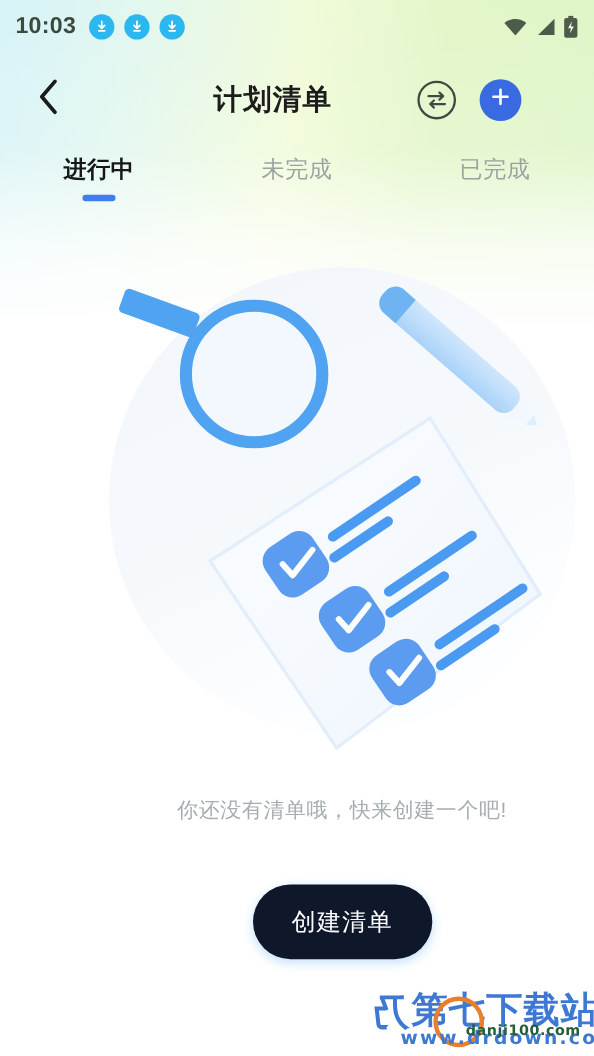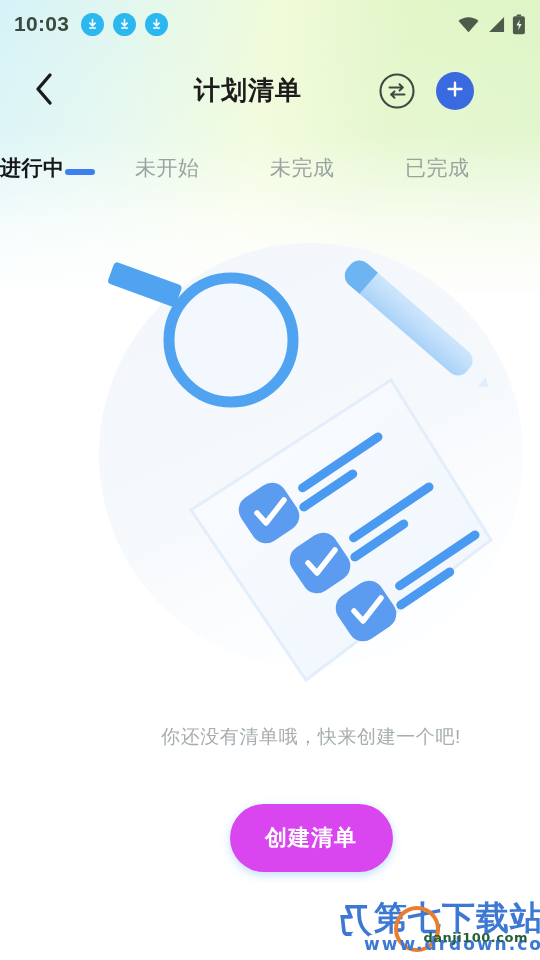--- a/index.html
+++ b/index.html
@@ -73,21 +73,21 @@
     display:flex; align-items:center; justify-content:center;
     cursor:pointer;
   }
 
   
   .tabs {
     position:absolute; left:0; top:133px; width:540px; height:62px;
     display:flex; z-index:6;
   }
   .tab {
-    flex:1; display:flex; flex-direction:row;
+    flex:1; display:flex; flex-direction:column;
     align-items:center; justify-content:flex-start;
     padding-top:7px; cursor:pointer;
     position:relative;
   }
   .tab-label {
     font-size:21px; color:#9aa3a0; font-weight:400; letter-spacing:0.5px;
   }
   .tab.active .tab-label { color:#16181a; font-weight:700; }
   .tab-underline {
     width:30px; height:6px; border-radius:3px;
@@ -103,22 +103,22 @@
   }
   .illustration { width:440px; height:520px; display:block; }
 
   .empty-text {
     font-size:19px; color:#a6adb1; letter-spacing:0.6px;
     margin-top:-6px;
   }
   .create-btn {
     margin-top:54px;
     width:163px; height:68px; border-radius:34px;
-    background:#d946ef;
-    color:#ffffff; font-size:22px; font-weight:700; letter-spacing:1px;
+    background:#0f172a;
+    color:#ffffff; font-size:22px; font-weight:400; letter-spacing:1px;
     display:flex; align-items:center; justify-content:center;
     border:none; cursor:pointer;
     font-family:"Liberation Sans","DejaVu Sans",sans-serif;
     box-shadow:0 3px 10px rgba(31,140,245,0.28);
   }
 
   
   .watermark {
     position:absolute; right:6px; bottom:2px;
     width:196px; height:72px;
@@ -235,24 +235,20 @@
               <path d="M10 3.6v12.8M3.6 10h12.8" stroke="#fff" stroke-width="2.4" stroke-linecap="round"></path>
             </svg>
         </span>
       </div>
     </div>
   </div>
 
   <div class="tabs">
     <div class="tab active">
       <span class="tab-label">进行中</span>
-      <span class="tab-underline"></span>
-    </div>
-    <div class="tab">
-      <span class="tab-label">未开始</span>
       <span class="tab-underline"></span>
     </div>
     <div class="tab">
       <span class="tab-label">未完成</span>
       <span class="tab-underline"></span>
     </div>
     <div class="tab">
       <span class="tab-label">已完成</span>
       <span class="tab-underline"></span>
     </div>

